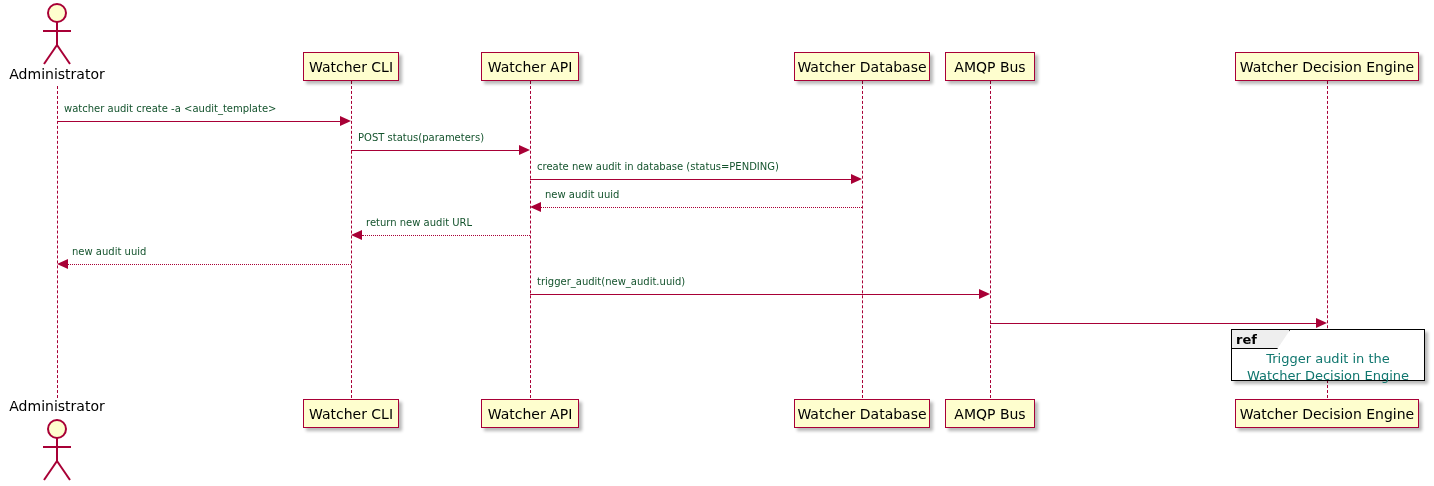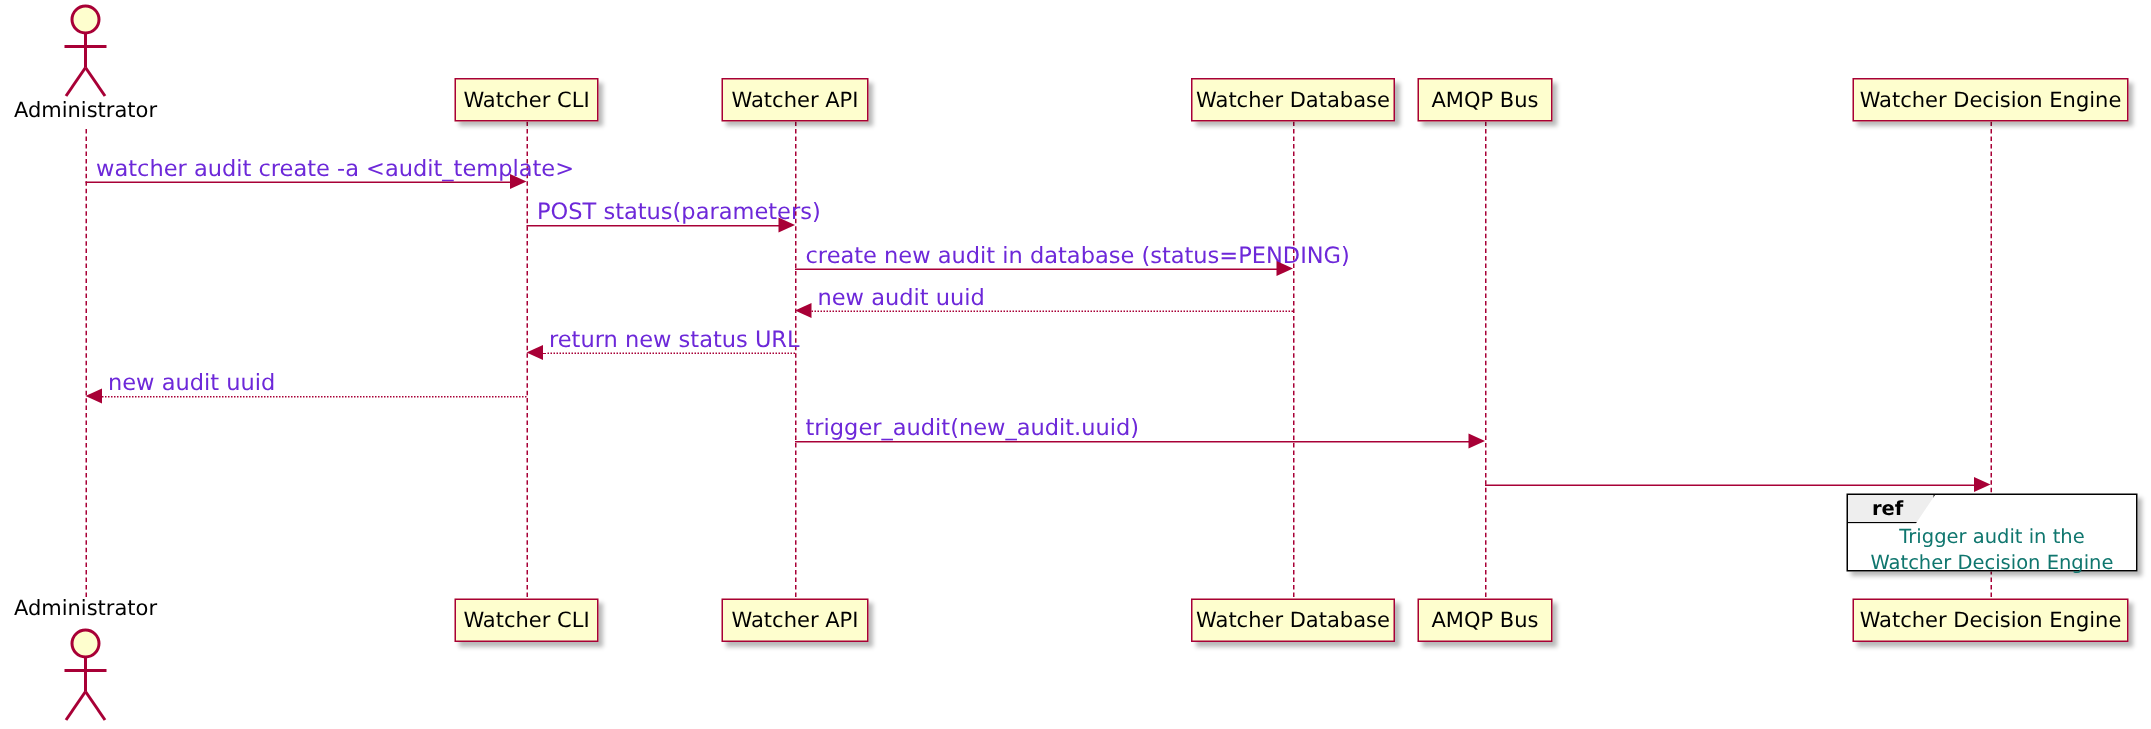--- a/index.html
+++ b/index.html
@@ -66,22 +66,22 @@
     border-bottom: 5px solid transparent;
   }
   .arrowhead.right {
     border-left: 11px solid #A80036;
   }
   .arrowhead.left {
     border-right: 11px solid #A80036;
   }
   .msg-label {
     position: absolute;
-    font-size: 15px;
-    color: #6d28d9;
+    font-size: 10px;
+    color: #14532d;
     white-space: nowrap;
   }
   .refbox {
     position: absolute;
     background: #FFFFFF;
     border: 1.5px solid #000000;
     box-shadow: 3px 3px 3px rgba(0,0,0,0.28);
     box-sizing: border-box;
   }
   .ref-tab {
@@ -90,21 +90,21 @@
     top: 0;
     height: 19px;
     width: 58px;
     background: #EEEEEE;
     border-right: 1.5px solid #000000;
     border-bottom: 1.5px solid #000000;
     font-weight: bold;
     font-size: 13px;
     display: flex;
     align-items: center;
-    padding-left: 16px;
+    padding-left: 4px;
     box-sizing: border-box;
     clip-path: polygon(0 0, 100% 0, 78% 100%, 0 100%);
   }
   .ref-body {
     position: absolute;
     left: 0;
     top: 20px;
     width: 100%;
     text-align: center;
     font-size: 13px;
@@ -167,21 +167,21 @@
   <div class="arrowhead right" style="left:519px; top:145px;"></div>
 
   <div class="msg-label" style="left:537px; top:161px;">create new audit in database (status=PENDING)</div>
   <div class="msg-line" style="left:530px; top:179px; width:322px;"></div>
   <div class="arrowhead right" style="left:851px; top:174px;"></div>
 
   <div class="msg-label" style="left:545px; top:189px;">new audit uuid</div>
   <div class="msg-line dotted" style="left:541px; top:207px; width:321px;"></div>
   <div class="arrowhead left" style="left:530px; top:202px;"></div>
 
-  <div class="msg-label" style="left:366px; top:217px;">return new status URL</div>
+  <div class="msg-label" style="left:366px; top:217px;">return new audit URL</div>
   <div class="msg-line dotted" style="left:362px; top:235px; width:168px;"></div>
   <div class="arrowhead left" style="left:351px; top:230px;"></div>
 
   <div class="msg-label" style="left:72px; top:246px;">new audit uuid</div>
   <div class="msg-line dotted" style="left:68px; top:264px; width:283px;"></div>
   <div class="arrowhead left" style="left:57px; top:259px;"></div>
 
   <div class="msg-label" style="left:537px; top:276px;">trigger_audit(new_audit.uuid)</div>
   <div class="msg-line" style="left:530px; top:294px; width:450px;"></div>
   <div class="arrowhead right" style="left:979px; top:289px;"></div>

